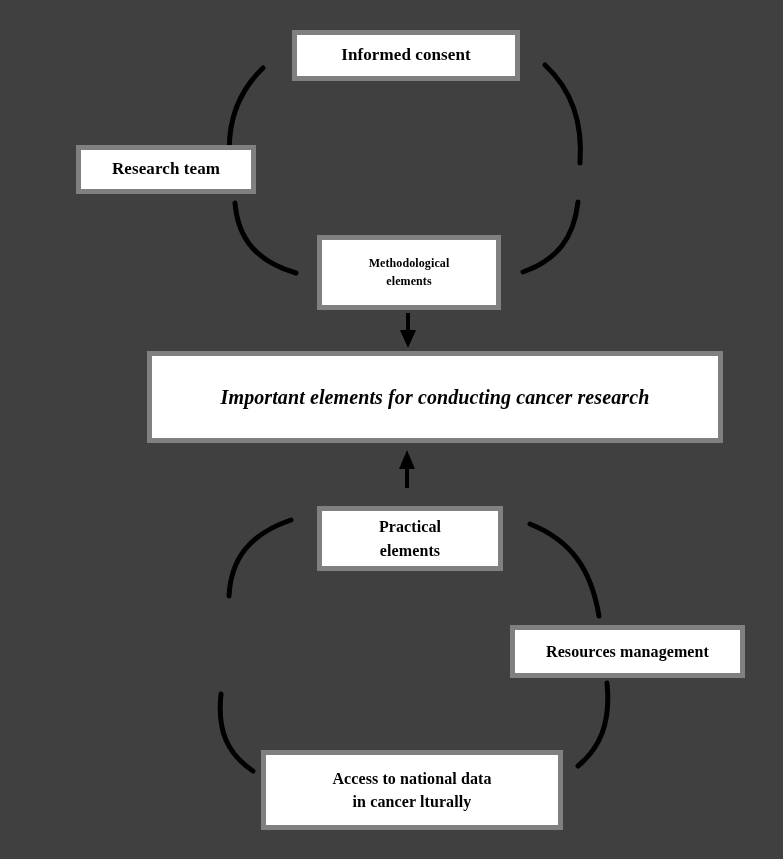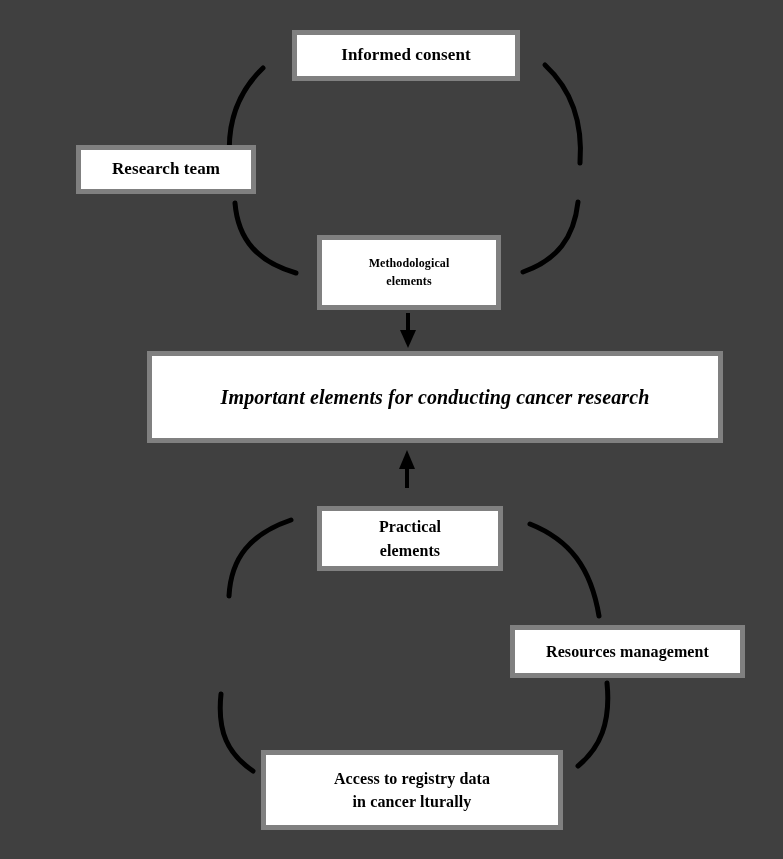--- a/index.html
+++ b/index.html
@@ -120,18 +120,18 @@
     </span>
   </div>
 
 
   <div class="node" id="node-resources">
     <span>Resources management</span>
   </div>
 
   <div class="node" id="node-access-registry">
     <span>
-      <span>Access to registry data</span>
+      <span>Access to national data</span>
       <span>in cancer lturally</span>
     </span>
   </div>
 
 </div>
 
 </body></html>

